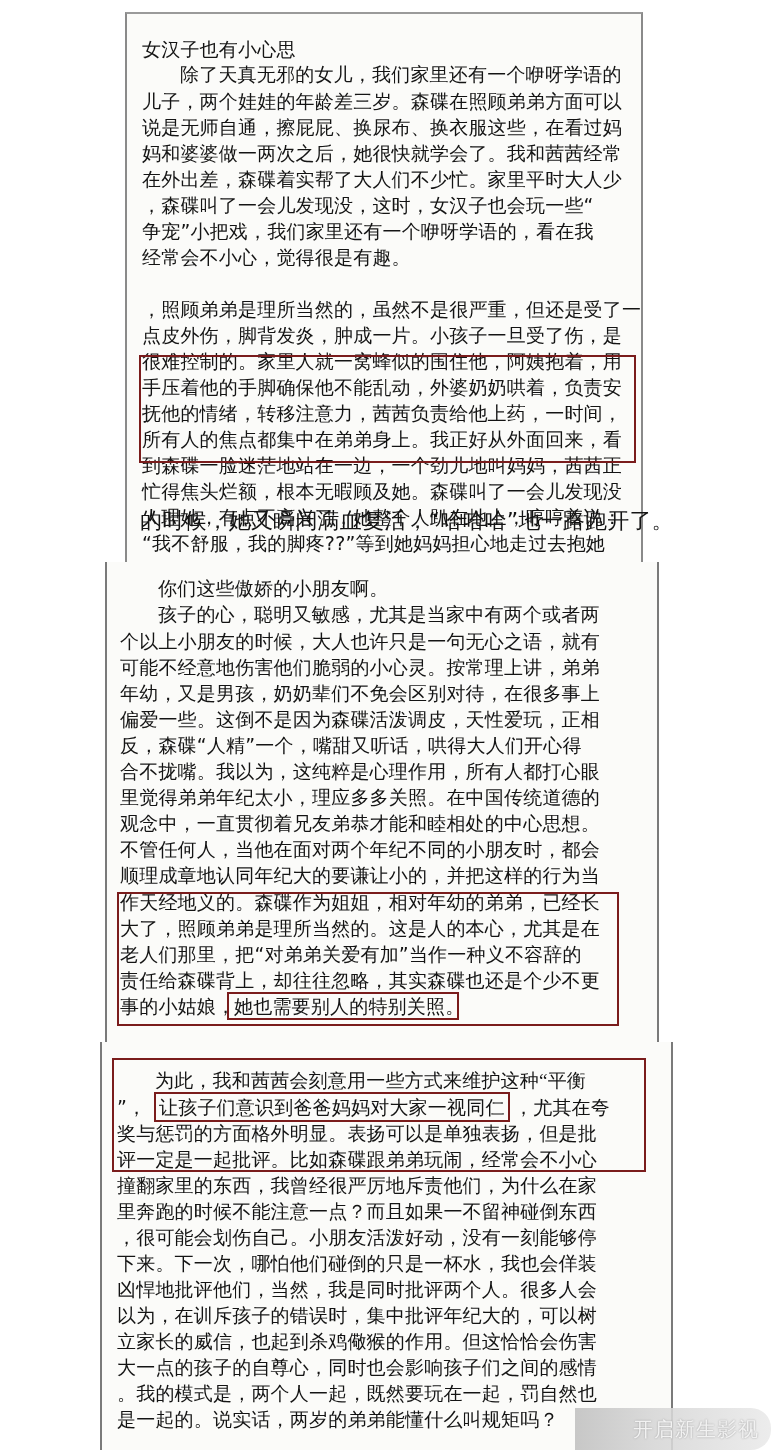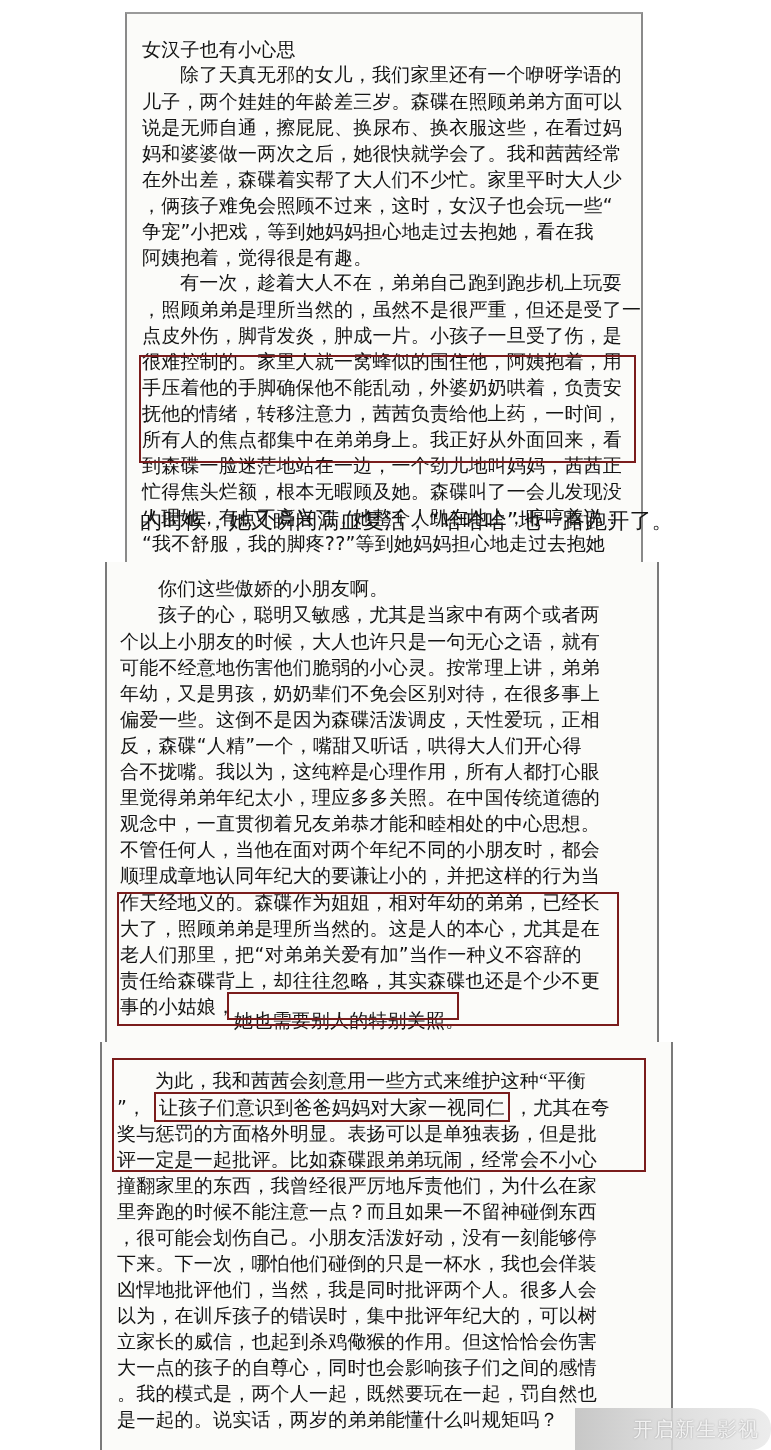--- a/index.html
+++ b/index.html
@@ -45,24 +45,23 @@
 </head>
 <body>
 
 <div class="page p1">
   <div class="line" style="top:22px">女汉子也有小心思</div>
   <div class="line indent" style="top:48px">除了天真无邪的女儿，我们家里还有一个咿呀学语的</div>
   <div class="line" style="top:74px">儿子，两个娃娃的年龄差三岁。森碟在照顾弟弟方面可以</div>
   <div class="line" style="top:100px">说是无师自通，擦屁屁、换尿布、换衣服这些，在看过妈</div>
   <div class="line" style="top:126px">妈和婆婆做一两次之后，她很快就学会了。我和茜茜经常</div>
   <div class="line" style="top:152px">在外出差，森碟着实帮了大人们不少忙。家里平时大人少</div>
-  <div class="line" style="top:178px">，俩孩子难免会照顾不过来，这时，女汉子也会玩一些“</div>
-  <div class="line" style="top:204px">争宠”小把戏，等到她妈妈担心地走过去抱她，看在我</div>
-  <div class="line" style="top:230px">阿姨抱着，觉得很是有趣。</div>
-  <div class="line indent" style="top:256px">有一次，趁着大人不在，弟弟自己跑到跑步机上玩耍</div>
+  <div class="line" style="top:178px">，森碟叫了一会儿发现没，这时，女汉子也会玩一些“</div>
+  <div class="line" style="top:204px">争宠”小把戏，我们家里还有一个咿呀学语的，看在我</div>
+  <div class="line" style="top:230px">经常会不小心，觉得很是有趣。</div>
   <div class="line" style="top:282px">，照顾弟弟是理所当然的，虽然不是很严重，但还是受了一</div>
   <div class="line" style="top:308px">点皮外伤，脚背发炎，肿成一片。小孩子一旦受了伤，是</div>
   <div class="line" style="top:334px">很难控制的。家里人就一窝蜂似的围住他，阿姨抱着，用</div>
   <div class="line" style="top:360px">手压着他的手脚确保他不能乱动，外婆奶奶哄着，负责安</div>
   <div class="line" style="top:386px">抚他的情绪，转移注意力，茜茜负责给他上药，一时间，</div>
   <div class="line" style="top:412px">所有人的焦点都集中在弟弟身上。我正好从外面回来，看</div>
   <div class="line" style="top:438px">到森碟一脸迷茫地站在一边，一个劲儿地叫妈妈，茜茜正</div>
   <div class="line" style="top:464px">忙得焦头烂额，根本无暇顾及她。森碟叫了一会儿发现没</div>
   <div class="line" style="top:490px">人理她，有点不高兴了，她整个人趴在地上，哼哼着说：</div>
   <div class="line" style="top:516px">“我不舒服，我的脚疼??”等到她妈妈担心地走过去抱她</div>
@@ -82,21 +81,21 @@
   <div class="line" style="top:196px">合不拢嘴。我以为，这纯粹是心理作用，所有人都打心眼</div>
   <div class="line" style="top:222px">里觉得弟弟年纪太小，理应多多关照。在中国传统道德的</div>
   <div class="line" style="top:248px">观念中，一直贯彻着兄友弟恭才能和睦相处的中心思想。</div>
   <div class="line" style="top:274px">不管任何人，当他在面对两个年纪不同的小朋友时，都会</div>
   <div class="line" style="top:300px">顺理成章地认同年纪大的要谦让小的，并把这样的行为当</div>
   <div class="line" style="top:327px">作天经地义的。森碟作为姐姐，相对年幼的弟弟，已经长</div>
   <div class="line" style="top:353px">大了，照顾弟弟是理所当然的。这是人的本心，尤其是在</div>
   <div class="line" style="top:379px">老人们那里，把“对弟弟关爱有加”当作一种义不容辞的</div>
   <div class="line" style="top:405px">责任给森碟背上，却往往忽略，其实森碟也还是个少不更</div>
   <div class="line" style="top:431px">事的小姑娘，</div>
-  <div class="line" style="top:445px;left:127px">她也需要别人的特别关照。</div>
+  <div class="line" style="top:431px;left:127px">她也需要别人的特别关照。</div>
   <div class="hl-box" style="left:10px;top:330px;width:502px;height:134px"></div>
   <div class="hl-box" style="left:120px;top:430px;width:232px;height:28px"></div>
 </div>
 
 <div class="page p3">
   <div class="line indent" style="top:26px">为此，我和茜茜会刻意用一些方式来维护这种“平衡</div>
   <div class="line" style="top:52px">”，</div>
   <div class="line" style="top:52px;left:57px">让孩子们意识到爸爸妈妈对大家一视同仁</div>
   <div class="line" style="top:52px;left:412px">，尤其在夸</div>
   <div class="line" style="top:78px">奖与惩罚的方面格外明显。表扬可以是单独表扬，但是批</div>

